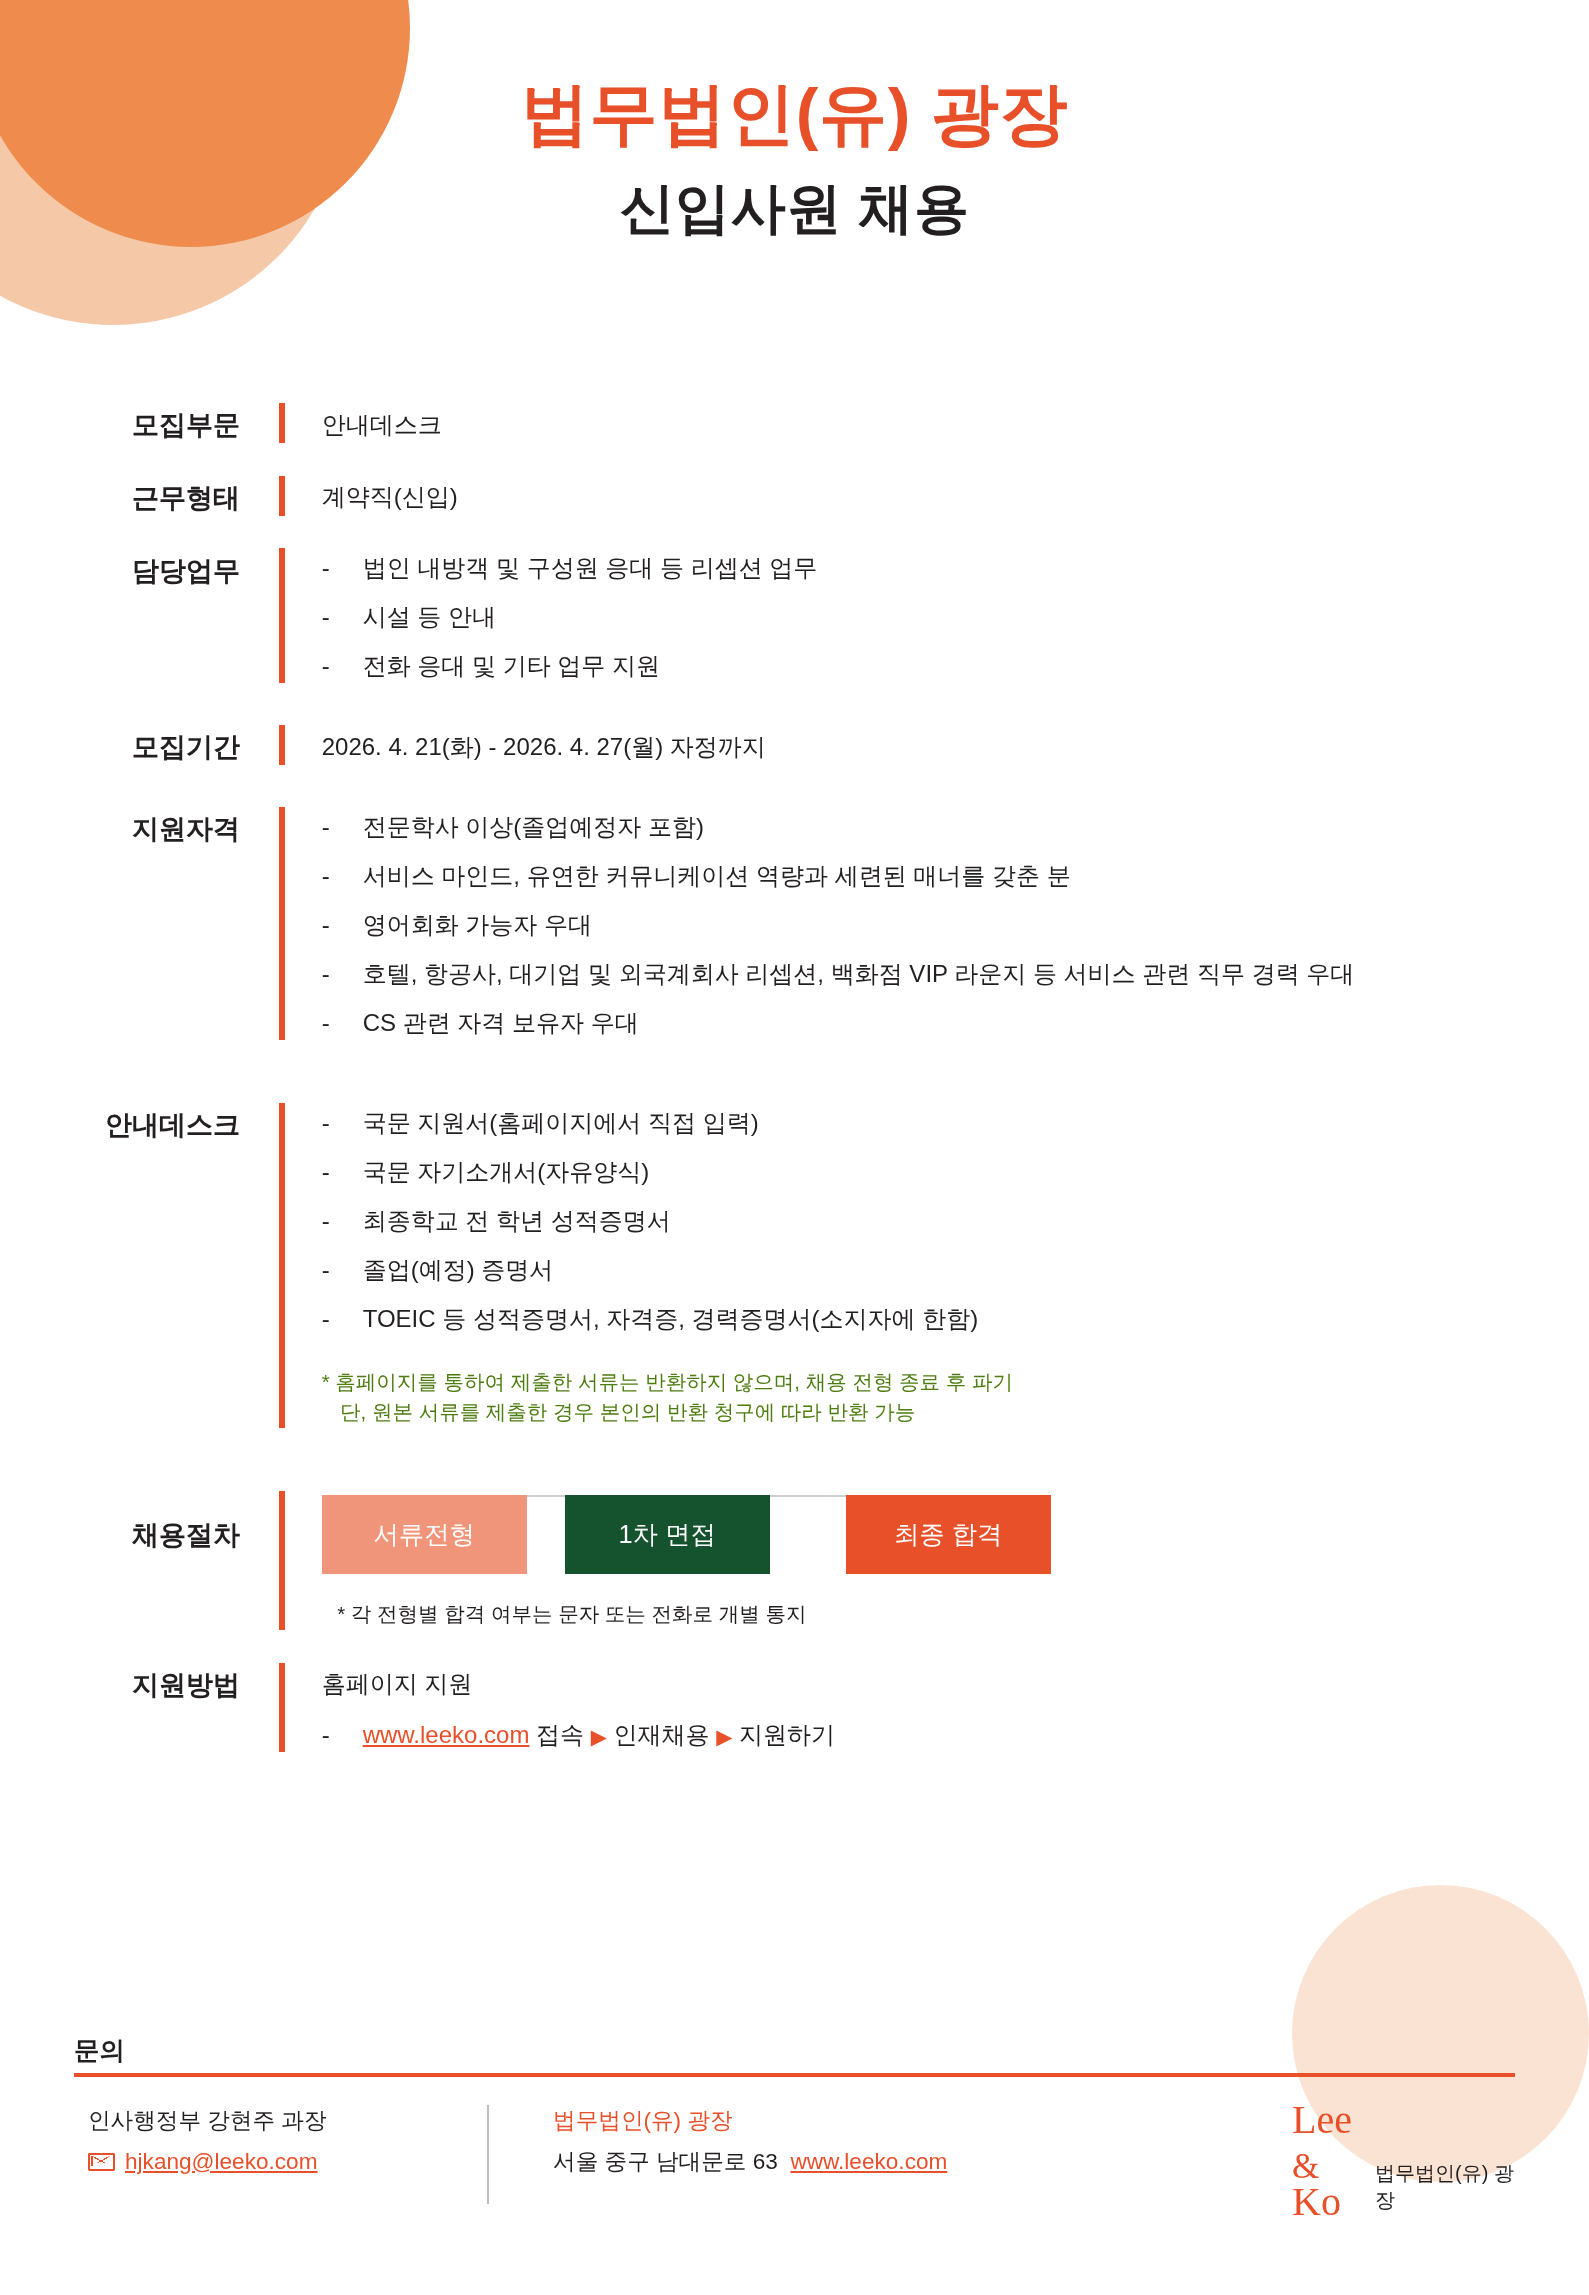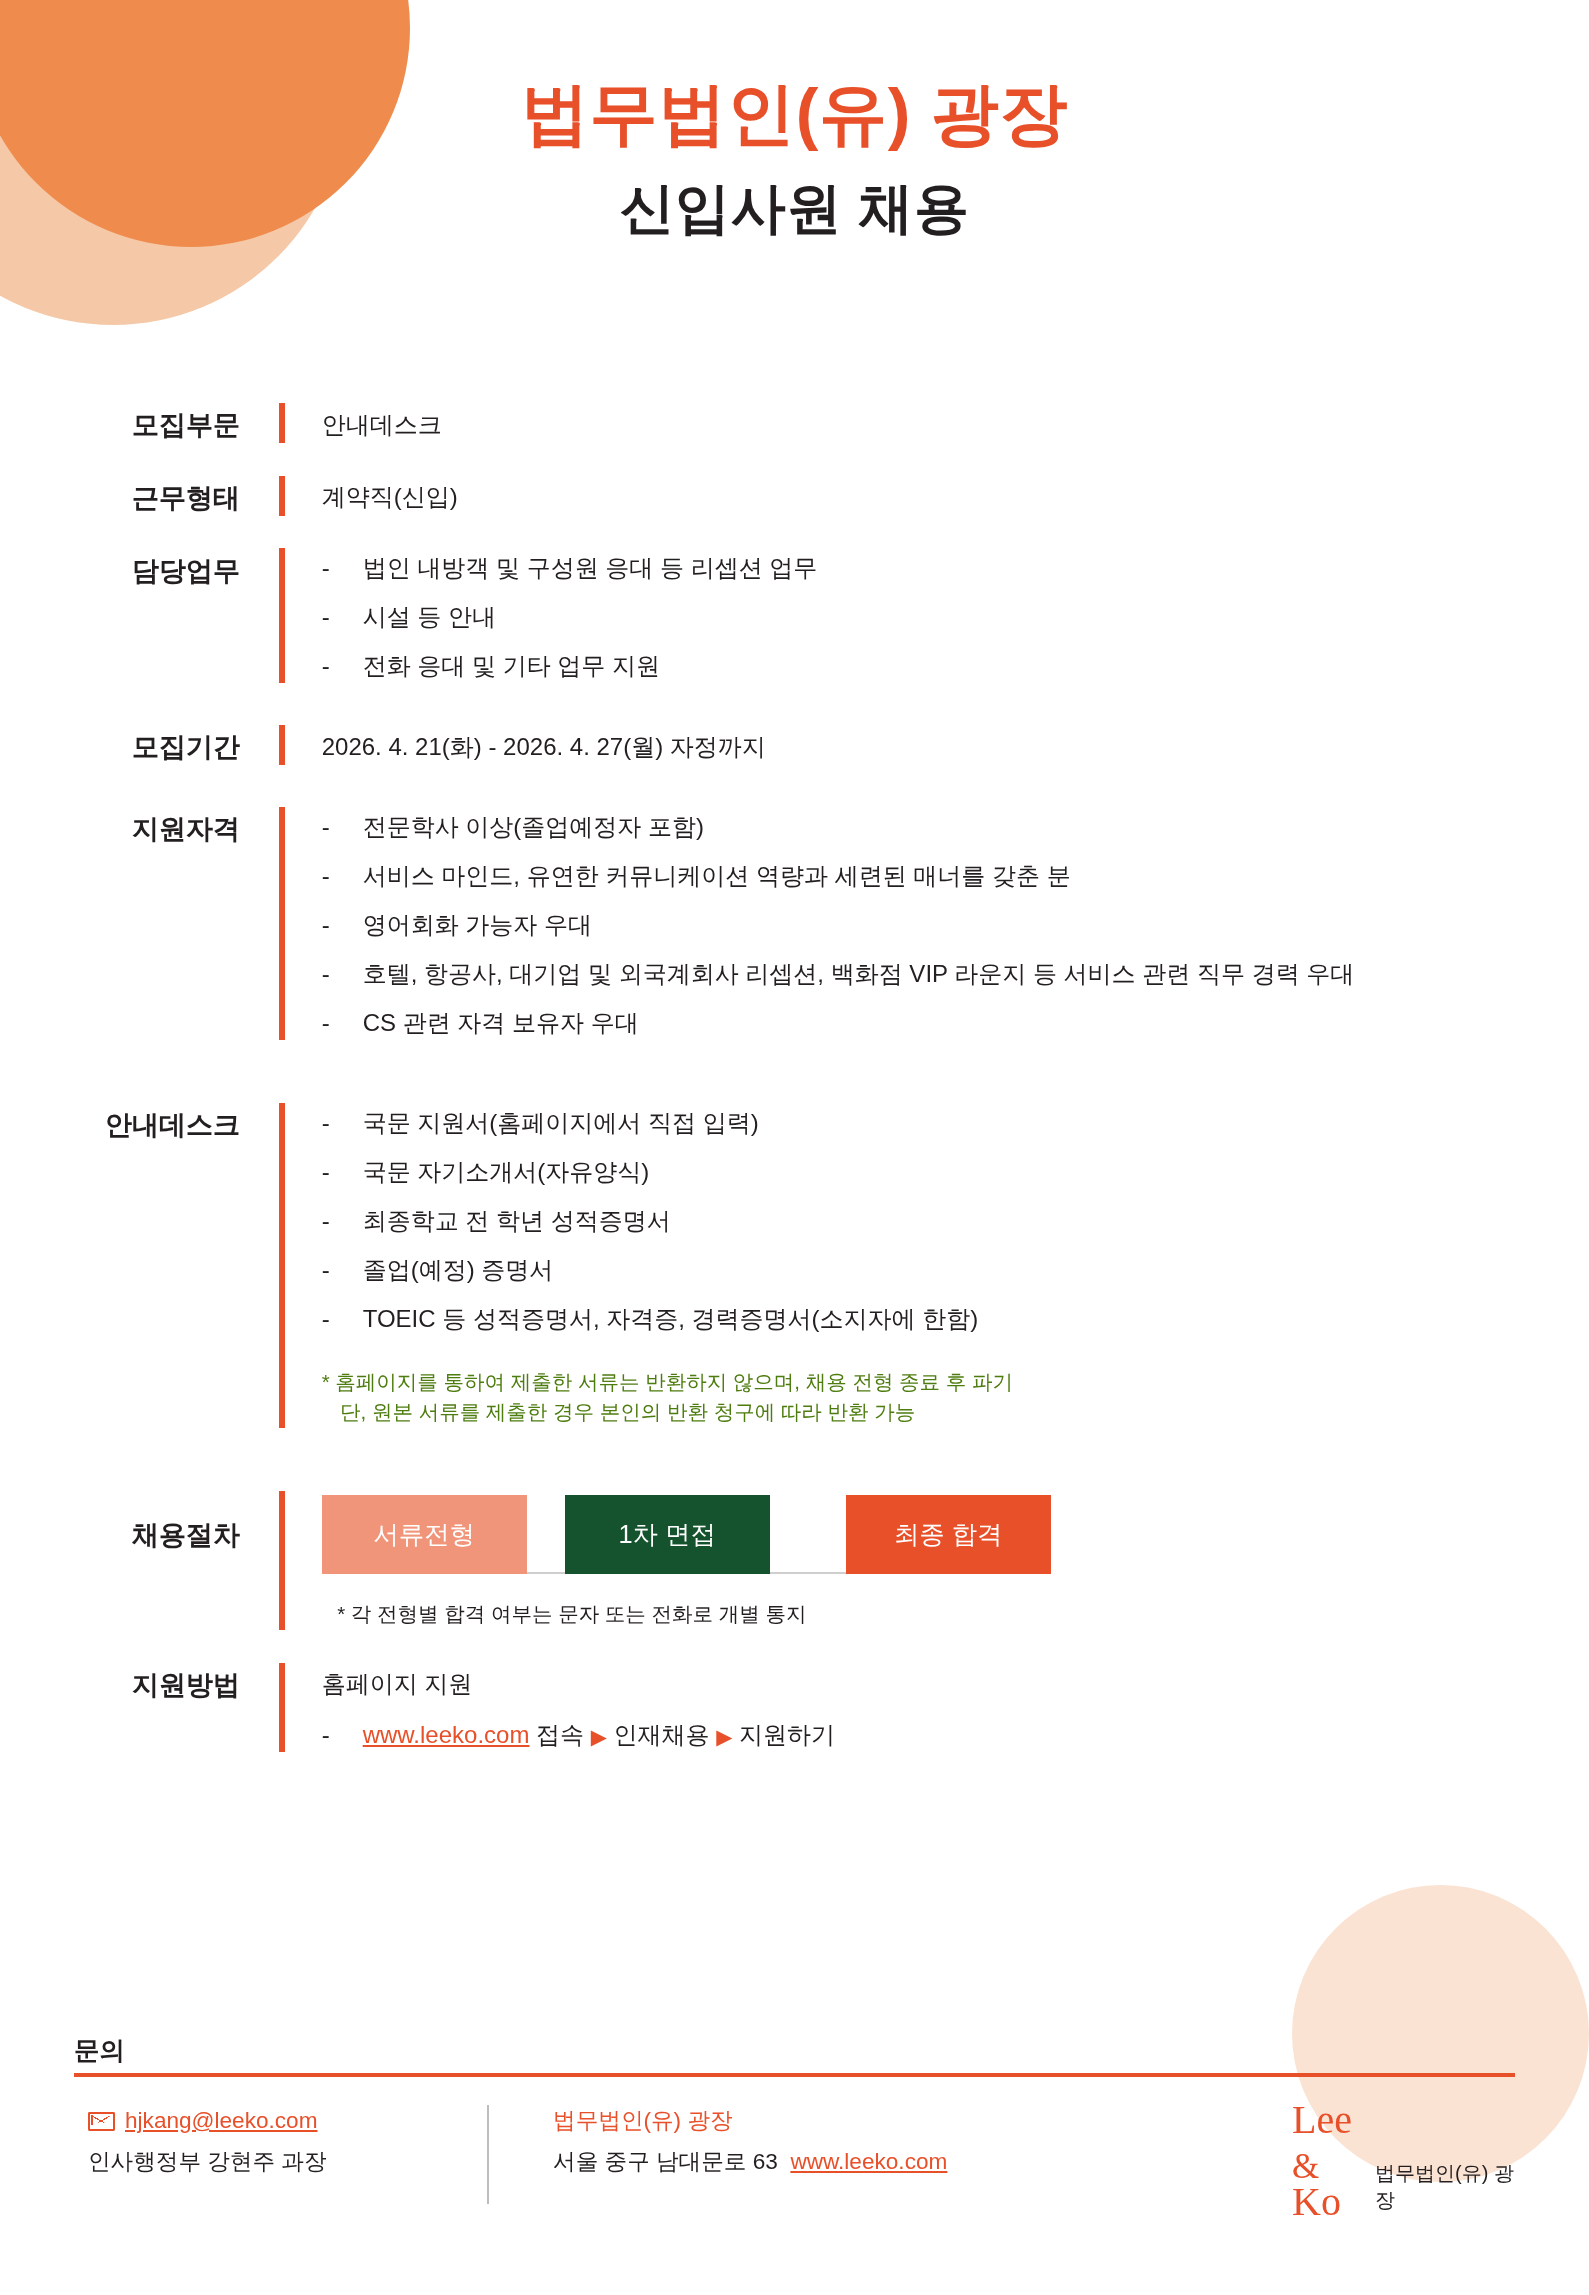--- a/index.html
+++ b/index.html
@@ -142,21 +142,21 @@
     color: #4d7c0f;
   }
   .note .note-line2 {
     display: block;
     padding-left: 18.4px;
   }
 
   
   .process-wrap {
     display: flex;
-    align-items: flex-end;
+    align-items: flex-start;
     margin-top: 1.4px;
   }
   .pbox {
     height: 79px;
     width: 205px;
     display: flex;
     align-items: center;
     justify-content: center;
     color: #ffffff;
     font-size: 25.4px;
@@ -421,24 +421,24 @@
     </div>
   </div>
 
 </div>
 
 <div class="footer-label">문의</div>
 <div class="footer-rule"></div>
 
 <div class="footer">
   <div class="f-col1">
+    <div>인사행정부 강현주 과장</div>
     <div>
       <span class="mail-icon"></span><a class="link" href="#">hjkang@leeko.com</a>
     </div>
-    <div>인사행정부 강현주 과장</div>
   </div>
   <div class="f-divider"></div>
   <div class="f-col2">
     <div class="f-orange">법무법인(유) 광장</div>
     <div>
       <span>서울 중구 남대문로 63</span>&nbsp;&nbsp;<a class="link" href="#">www.leeko.com</a>
     </div>
   </div>
   <div class="logo">
     <div class="logo-mark">

